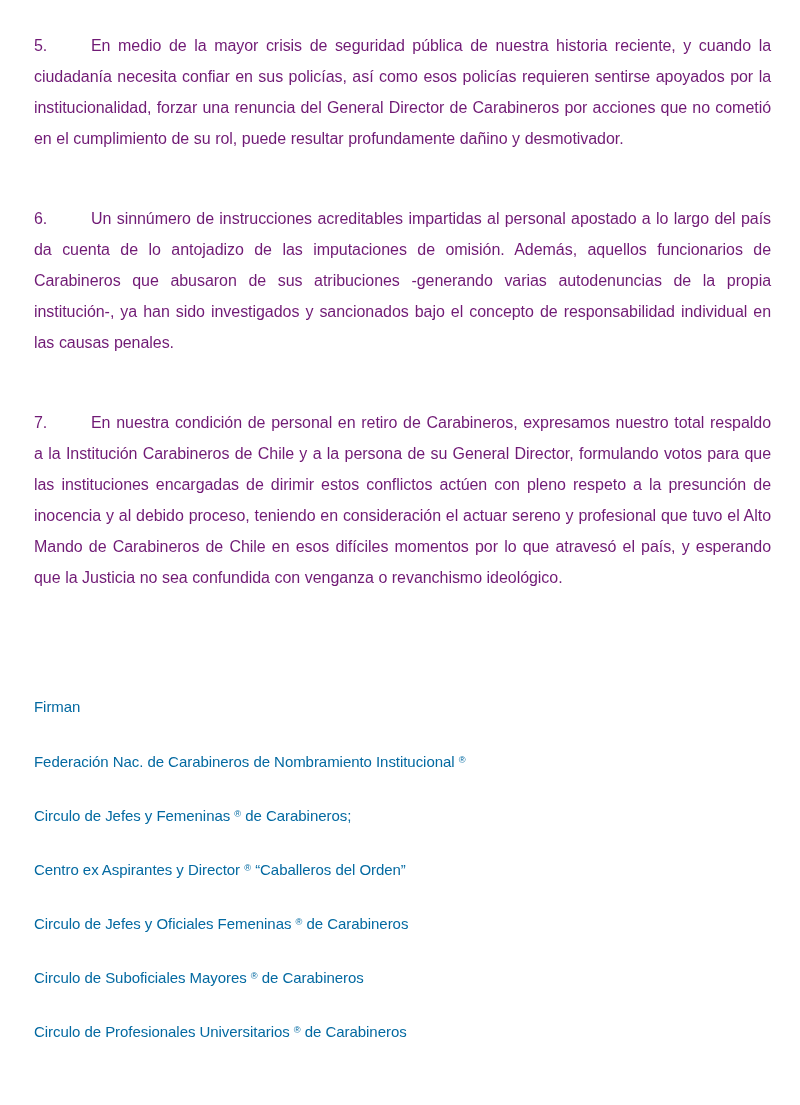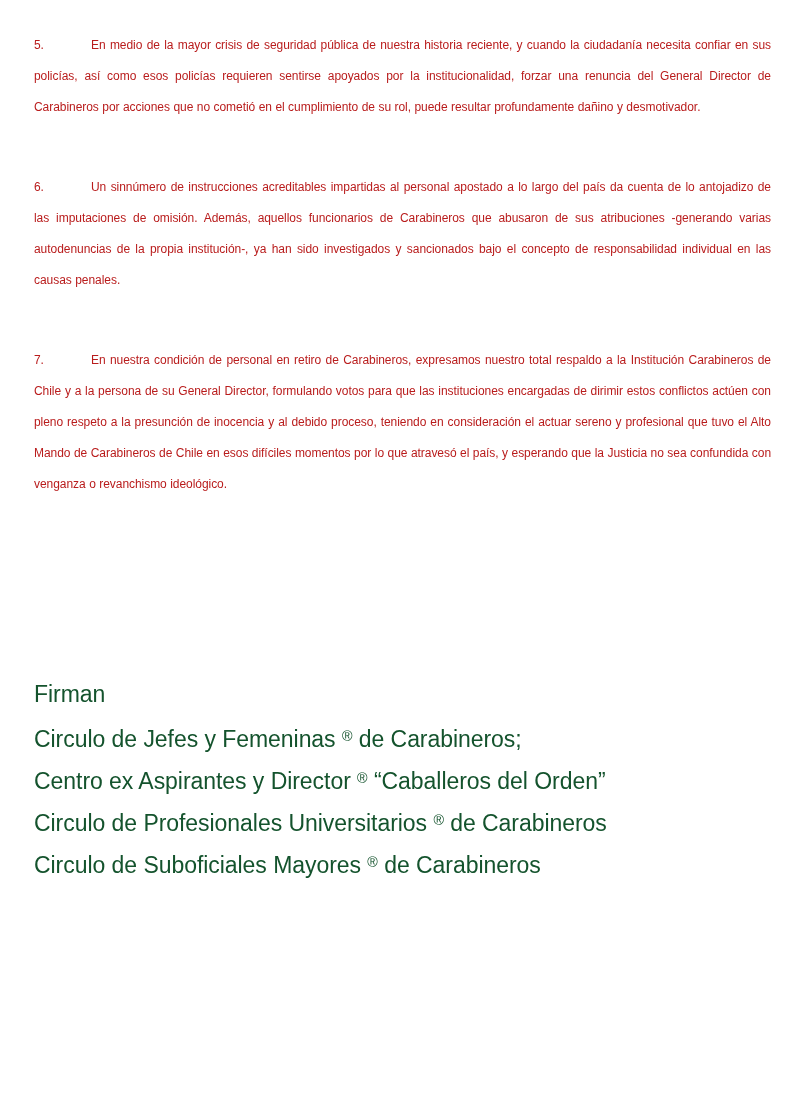--- a/index.html
+++ b/index.html
@@ -20,26 +20,26 @@
   }
 
   .doc-body {
     position: absolute;
     left: 34px;
     top: 30px;
     width: 737px;
   }
 
   .para {
-    font-size: 12px;
+    font-size: 16px;
     line-height: 31px;
     text-align: justify;
     text-justify: inter-word;
     margin: 0 0 49px 0;
-    color: #b91c1c;
+    color: #701a75;
     letter-spacing: -0.05px;
     word-spacing: 0.2px;
   }
 
   .para:last-of-type {
     margin-bottom: 0;
   }
 
   .para .num {
     display: inline-block;
@@ -47,26 +47,27 @@
   }
 
   .signatures {
     position: absolute;
     left: 34px;
     top: 684px;
     width: 737px;
   }
 
   .sig-line {
-    font-size: 23px;
+    font-size: 15px;
     line-height: 21px;
     height: 42px;
-    color: #14532d;
+    color: #0369a1;
     white-space: nowrap;
     letter-spacing: -0.05px;
+    margin-top: 12px;
   }
 
   .sig-line.heading {
     height: 42px;
   }
 
   sup.reg {
     font-size: 0.62em;
     vertical-align: 0.42em;
     letter-spacing: 0;
@@ -90,35 +91,41 @@
     <p class="para">
       <span class="num">7.</span><span>En nuestra condición de personal en retiro de Carabineros, expresamos nuestro total respaldo a la Institución Carabineros de Chile y a la persona de su General Director, formulando votos para que las instituciones encargadas de dirimir estos conflictos actúen con pleno respeto a la presunción de inocencia y al debido proceso, teniendo en consideración el actuar sereno y profesional que tuvo el Alto Mando de Carabineros de Chile en esos difíciles momentos por lo que atravesó el país, y esperando que la Justicia no sea confundida con venganza o revanchismo ideológico.</span>
     </p>
 
   </div>
 
   <div class="signatures">
 
     <div class="sig-line heading">Firman</div>
 
+    <div class="sig-line">
+      <span>Federación Nac. de Carabineros de Nombramiento Institucional </span><sup class="reg">®</sup><span></span>
+    </div>
 
 
     <div class="sig-line">
       <span>Circulo de Jefes y Femeninas </span><sup class="reg">®</sup><span> de Carabineros;</span>
     </div>
 
     <div class="sig-line">
       <span>Centro ex Aspirantes y Director </span><sup class="reg">®</sup><span> “Caballeros del Orden”</span>
     </div>
 
 
-
     <div class="sig-line">
-      <span>Circulo de Profesionales Universitarios </span><sup class="reg">®</sup><span> de Carabineros</span>
+      <span>Circulo de Jefes y Oficiales Femeninas </span><sup class="reg">®</sup><span> de Carabineros</span>
     </div>
 
     <div class="sig-line">
       <span>Circulo de Suboficiales Mayores </span><sup class="reg">®</sup><span> de Carabineros</span>
+    </div>
+
+    <div class="sig-line">
+      <span>Circulo de Profesionales Universitarios </span><sup class="reg">®</sup><span> de Carabineros</span>
     </div>
 
   </div>
 
 </div>
 
 </body></html>

